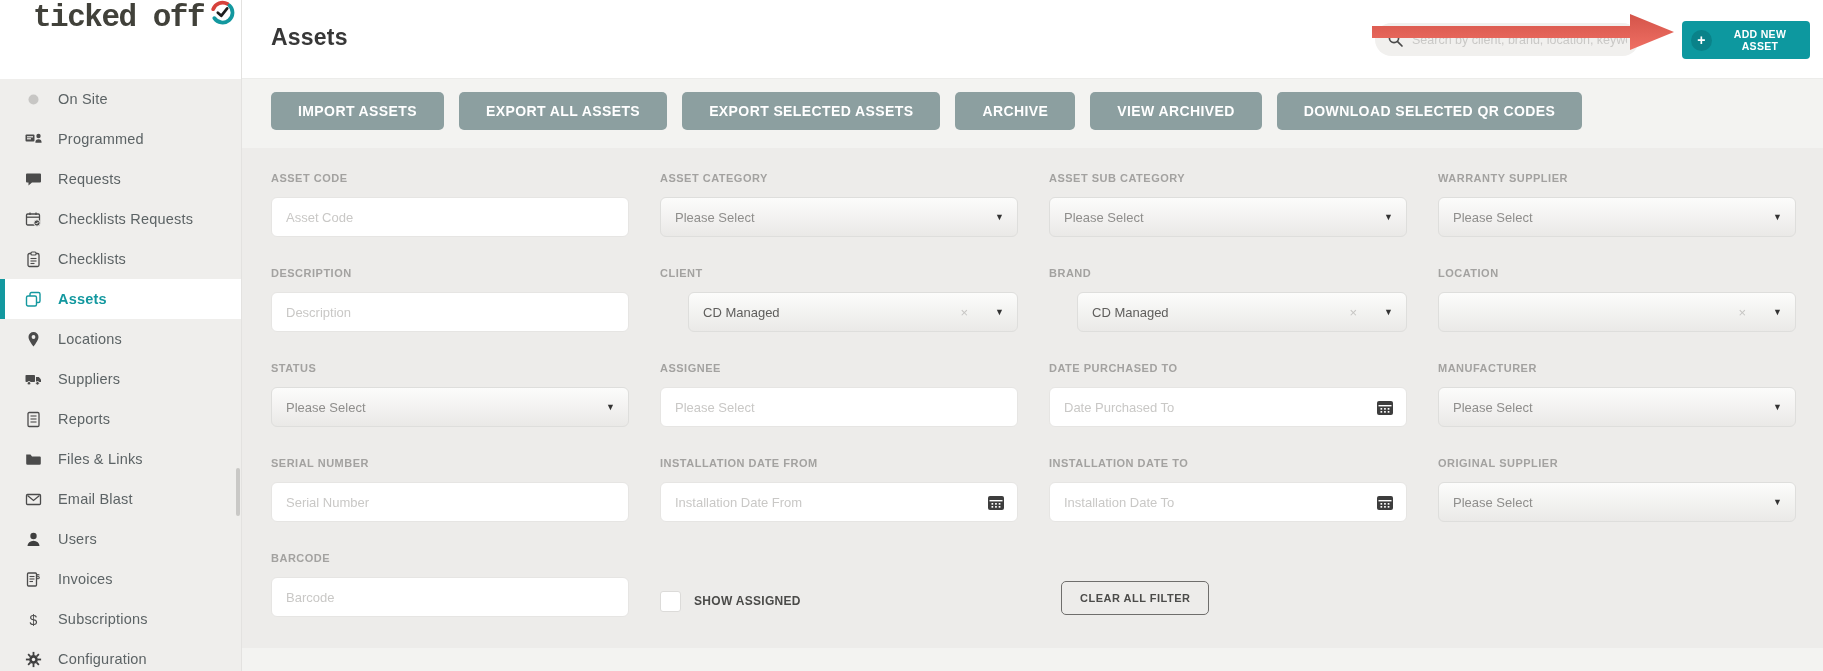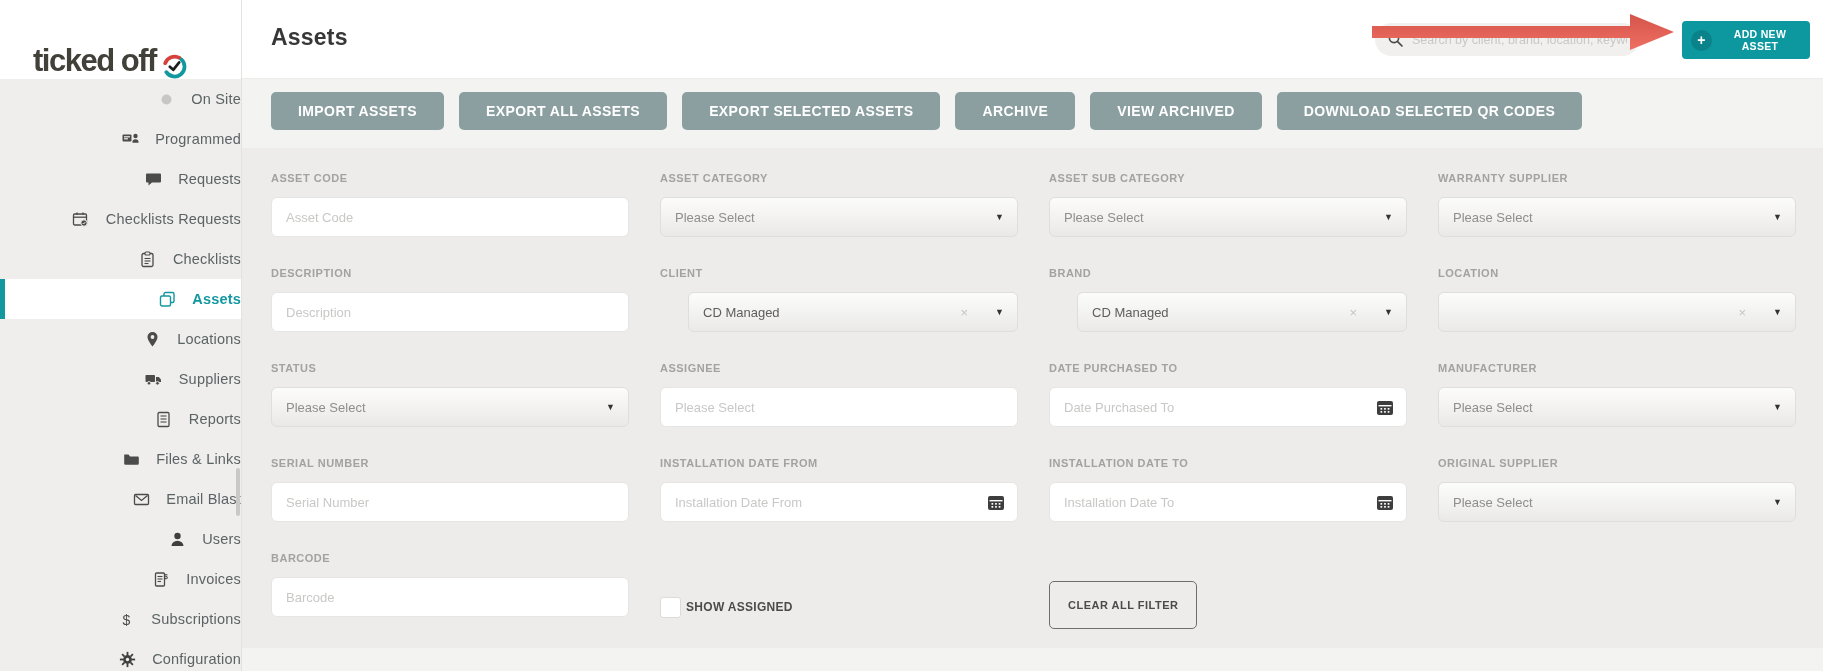--- a/index.html
+++ b/index.html
@@ -12,24 +12,24 @@
   .page-title { position:absolute; left:271px; top:24px; font-size:23px; font-weight:bold; color:#373737; letter-spacing:.2px; }
   .search-pill { position:absolute; left:1375px; top:23px; width:264px; height:33px; background:#f1f0ee; border-radius:17px; display:flex; align-items:center; padding:0 12px; gap:8px; z-index:2; }
   .search-pill input { flex:1; min-width:0; border:none; background:transparent; outline:none; font-size:12.5px; color:#777; font-family:inherit; white-space:nowrap; overflow:hidden; }
   .search-pill input::placeholder { color:#c9c8c6; }
   .arrow-callout { position:absolute; left:1372px; top:6px; z-index:3; pointer-events:none; }
   .add-btn { position:absolute; left:1682px; top:21px; width:128px; height:38px; background:#0d989f; border:none; border-radius:4px; color:#fff; font-weight:bold; font-size:10.5px; letter-spacing:.3px; display:flex; align-items:center; gap:7px; padding:0 9px; cursor:pointer; z-index:4; font-family:inherit; }
   .plus-circle { width:21px; height:21px; border-radius:50%; background:#0a8289; color:#fff; font-size:14px; font-weight:bold; display:flex; align-items:center; justify-content:center; flex:0 0 auto; line-height:1; }
 
   
   .sidebar { position:absolute; left:0; top:0; width:242px; height:671px; background:#efeeec; border-right:1px solid #e3e2e0; z-index:5; }
-  .logo-area { height:79px; background:#fff; display:flex; align-items:flex-end; padding-left:33px; gap:6px; }
+  .logo-area { height:79px; background:#fff; display:flex; align-items:flex-start; padding-left:33px; gap:6px;font-family:Liberation Mono, monospace; }
   .logo-text { font-size:31px; font-weight:bold; color:#41413a; letter-spacing:-1.5px; }
   .nav { padding-top:0; }
-  .nav-item { display:flex; align-items:center; height:40px; padding-left:24px; cursor:pointer;justify-content:flex-end; }
+  .nav-item { display:flex; align-items:center; height:40px; padding-left:24px; cursor:pointer; }
   .nav-item .nicon { width:18px; height:18px; display:flex; align-items:center; justify-content:center; flex:0 0 auto; }
   .nav-item .nlabel { margin-left:16px; font-size:14.5px; color:#5c6365; letter-spacing:.2px; }
   .nav-item.active { background:#fff; border-left:5px solid #13989f; padding-left:19px; }
   .nav-item.active .nlabel { color:#13989f; font-weight:bold; }
   .side-scroll-thumb { position:absolute; right:1px; top:468px; width:4px; height:48px; background:#c9c8c6; border-radius:2px; }
 
   
   .actions-row { position:absolute; left:271px; top:92px; display:flex; gap:15px; z-index:1; }
   .action-btn { background:#8c9fa0; color:#fff; border:none; border-radius:5px; height:38px; padding:0 27px; font-size:14px; font-weight:bold; letter-spacing:.4px; display:flex; align-items:center; cursor:pointer; white-space:nowrap; font-family:inherit; }
 
@@ -42,25 +42,25 @@
   .control.text-ctl input { width:100%; height:100%; border:none; background:transparent; outline:none; padding:0 14px; font-size:13px; color:#55544f; font-family:inherit; }
   .control.text-ctl input::placeholder { color:#c9c8c6; }
   .control.date-ctl input { padding-right:42px; }
   .control.select-ctl { background:linear-gradient(#fcfcfb,#eae9e7); border:1px solid #dededc; display:flex; align-items:center; padding:0 30px 0 14px; color:#8f8e8c; cursor:pointer; }
   .control.select-ctl .sel-value { white-space:nowrap; overflow:hidden; }
   .control.select-ctl.has-value { color:#5f5e5c;margin-left:28px; }
   .caret { position:absolute; right:13px; top:50%; transform:translateY(-50%); font-size:9px; color:#333; line-height:1; }
   .clear-x { position:absolute; right:49px; top:50%; transform:translateY(-50%); font-size:13px; color:#c6c5c3; line-height:1; cursor:pointer; }
   .cal-icon { position:absolute; right:12px; top:11px; }
 
-  .assigned-cell { display:flex; align-items:center; gap:5px; padding-top:33px; }
+  .assigned-cell { display:flex; align-items:center; gap:13px; padding-top:33px; }
   .checkbox { width:21px; height:21px; background:#fff; border:1px solid #dcdbd9; border-radius:3px; cursor:pointer; flex:0 0 auto; }
   .assigned-label { font-size:12px; font-weight:bold; color:#4b4b49; letter-spacing:.3px; }
   .clear-cell { padding-top:29px; }
-  .clear-btn { height:48px; padding:0 18px; background:transparent; border:1.5px solid #6f6e6c; border-radius:5px; font-size:11px; font-weight:bold; color:#4b4b49; letter-spacing:.5px; cursor:pointer; font-family:inherit; }
+  .clear-btn { height:34px; padding:0 18px; background:transparent; border:1.5px solid #6f6e6c; border-radius:5px; font-size:11px; font-weight:bold; color:#4b4b49; letter-spacing:.5px; cursor:pointer; font-family:inherit;margin-left:12px; }
 </style>
 </head>
 <body>
 
 <div class="screen">
 
   <div class="header">
     <div class="page-title">Assets</div>
 
     <div class="search-pill">

